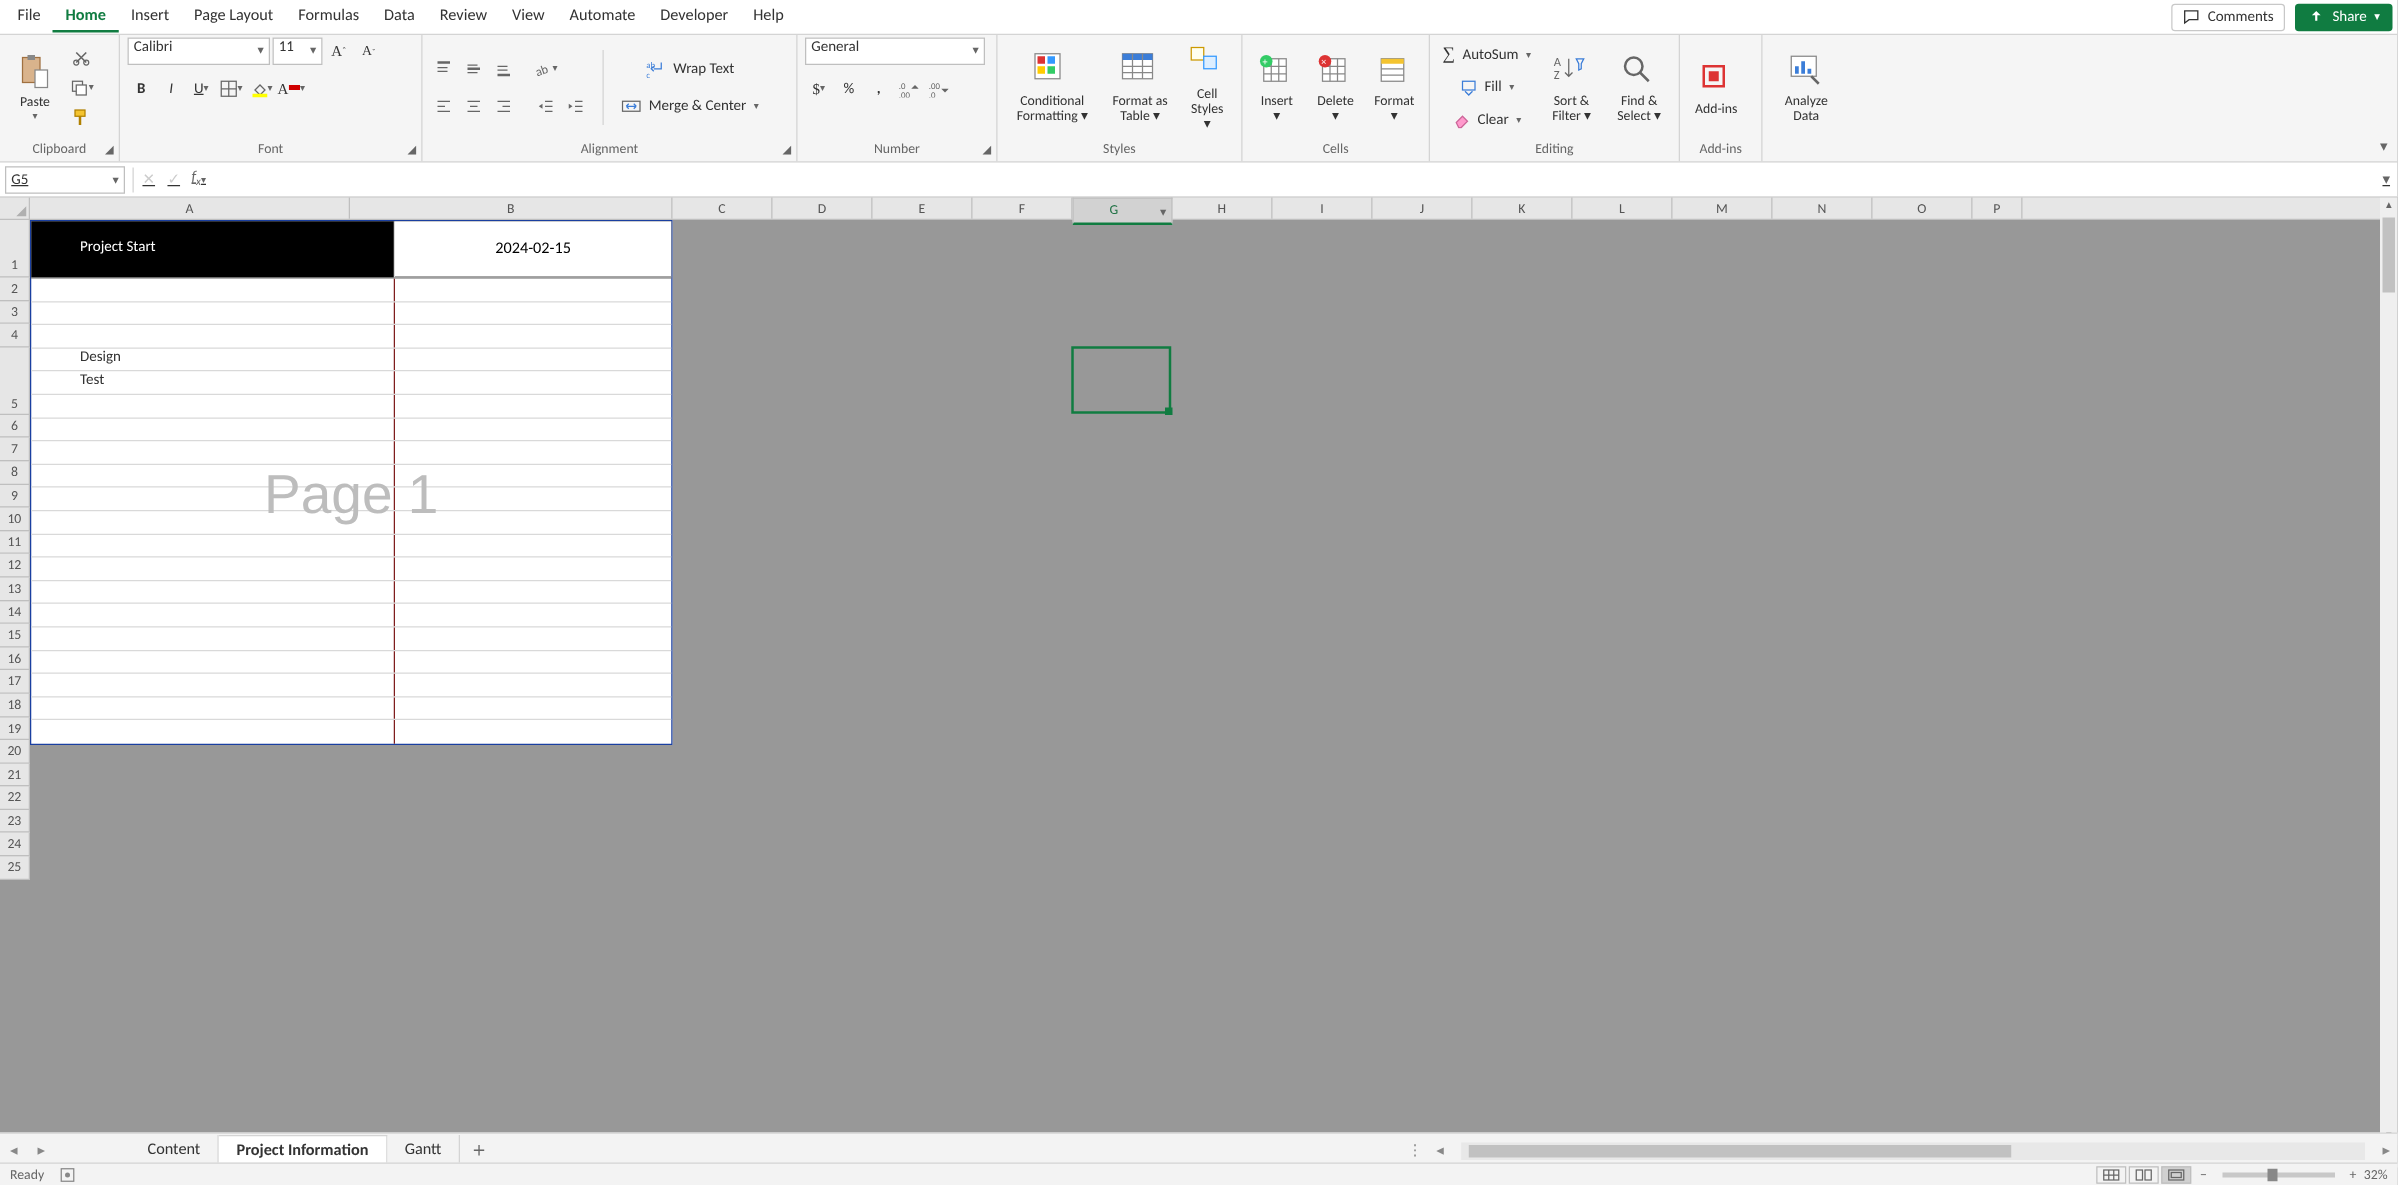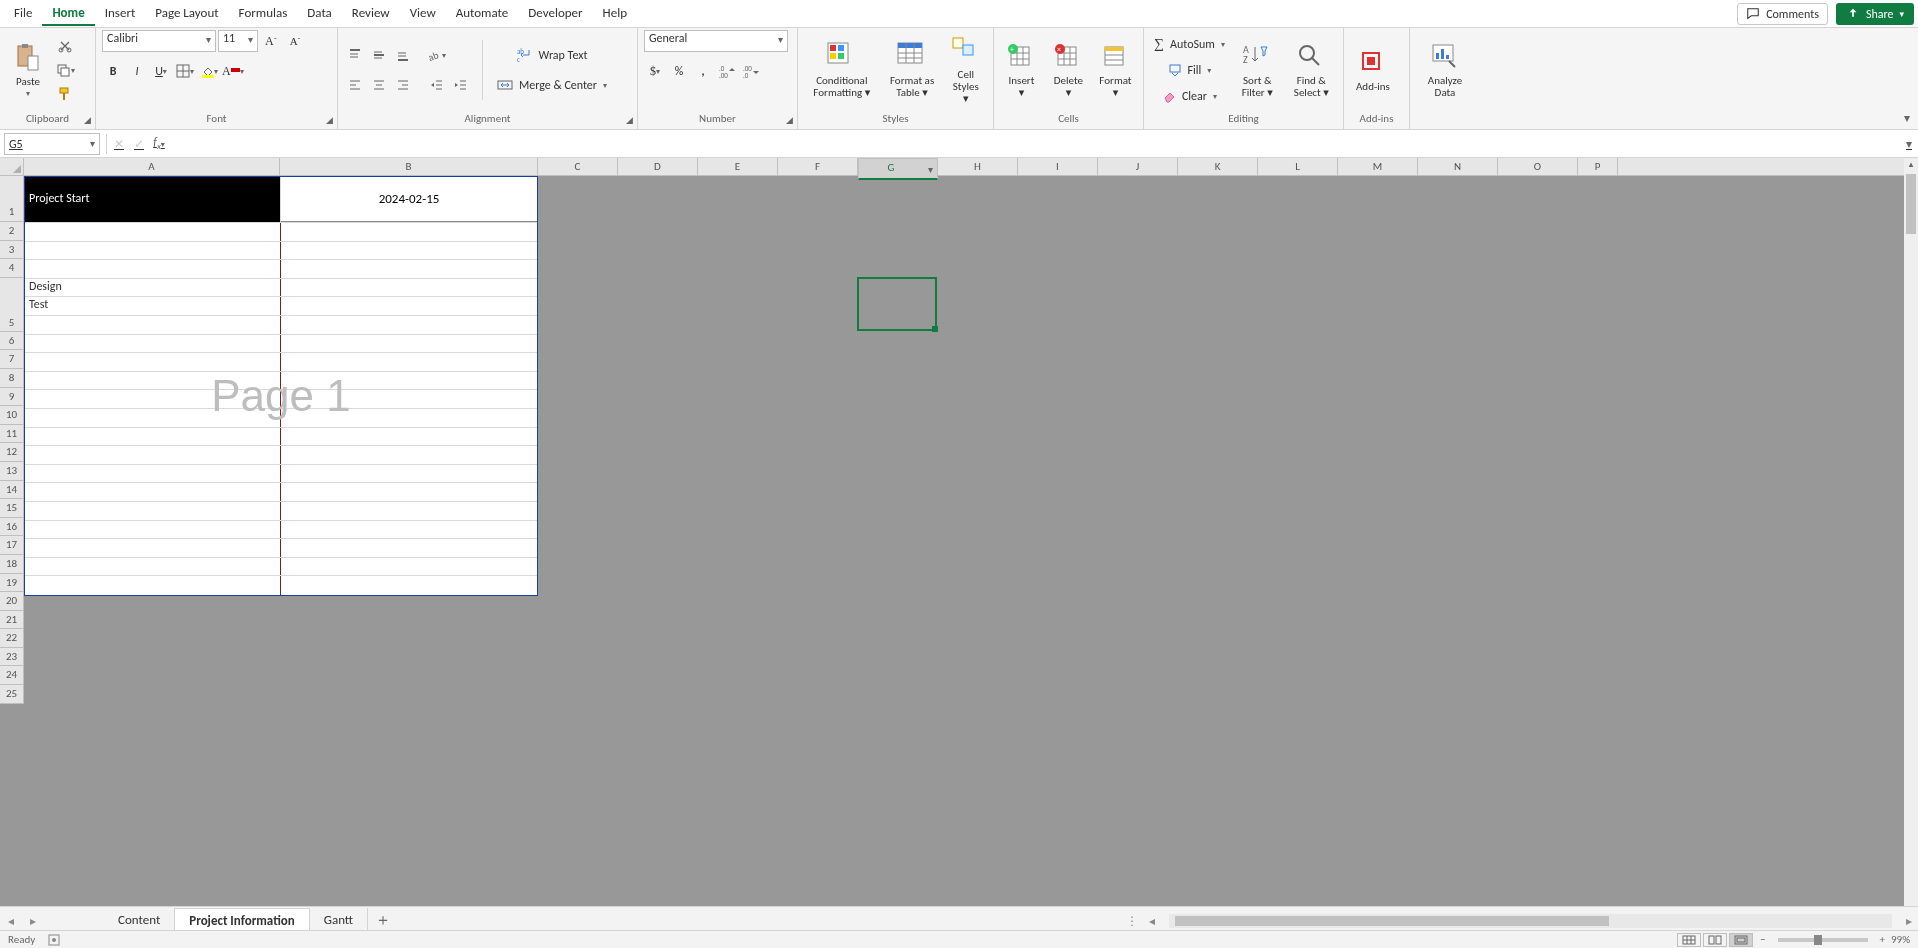--- a/index.html
+++ b/index.html
@@ -44,21 +44,21 @@
 .colhdr .ch { border-right:1px solid #bfbfbf; text-align:center; font-size:11px; line-height:18px; color:#555;}
 .colhdr .ch.sel { background:#d2d2d2; color:#217346; border-bottom:2px solid #107c41; }
 .selectall { position:absolute; top:0; left:0; width:24px; height:18px; background:#e6e6e6; border-right:1px solid #bfbfbf; border-bottom:1px solid #bfbfbf;}
 .selectall::after{content:""; position:absolute; right:2px; bottom:2px; width:0; height:0; border-right:8px solid #b0b0b0; border-top:8px solid transparent;}
 .rowhdrs { position:absolute; top:18px; left:0; width:24px; bottom:0;}
 .rh { height:18.6px; border-bottom:1px solid #bfbfbf; border-right:1px solid #bfbfbf; background:#e6e6e6; text-align:center; font-size:11px; line-height:18px; color:#555;}
 .rh.big { height:46px; line-height:72px;}
 .rh.big2 { height:54px; line-height:90px;}
 .cells { position:absolute; top:18px; left:24px; right:14px; bottom:0;}
 .page { position:absolute; left:0; top:0; width:514px; border:1.5px solid #1a3fa0; background:#fff;}
-.crow { display:flex; border-bottom:1px solid #d9d9d9;}
+.crow { display:flex; border-bottom:1px solid #d9d9d9;padding-left:35px;}
 .crow.hdr1 { background:#000; color:#fff; height:46px;}
 .crow.hdr1 .c1 { border-right:1px solid #d9d9d9; width:256px; padding:14px 4px;}
 .crow.hdr1 .c2 { background:#fff; color:#000; border-bottom:1px solid #888; flex:1; text-align:center; padding:14px 4px; font-size:13px;}
 .crow.plain { height:18.6px;}
 .crow.plain .c1 { width:256px; border-right:1px solid #7f1d1d; padding:0 4px;}
 .crow.plain .c2 { flex:1; padding:0 4px;}
 .crow.hdr2 { background:#000; color:#fff; height:54px; text-align:center; justify-content:center; align-items:center;}
 .watermark { position:absolute; left:50%; top:50%; transform:translate(-50%,-30%); font-size:44px; color:#bdbdbd; font-family:Arial; font-weight:400; pointer-events:none; user-select:none;}
 .active-cell { position:absolute; border:2px solid #107c41; background:#989898;}
 .active-cell .fill { position:absolute; right:-3px; bottom:-3px; width:6px; height:6px; background:#107c41;}
@@ -715,14 +715,14 @@
       <svg width="14" height="10">
         <rect x="1" y="1" width="12" height="8" fill="none" stroke="#666"></rect>
         <rect x="3" y="3" width="8" height="4" fill="none" stroke="#666"></rect>
       </svg>
     </div>
   <span style="margin:0 6px;cursor:pointer">−</span>
   <div class="slider">
       <div class="sthumb"></div>
     </div>
   <span style="margin:0 6px;cursor:pointer">+</span>
-  <span>99%</span>
+  <span>32%</span>
 </div>
 
 </body></html>

